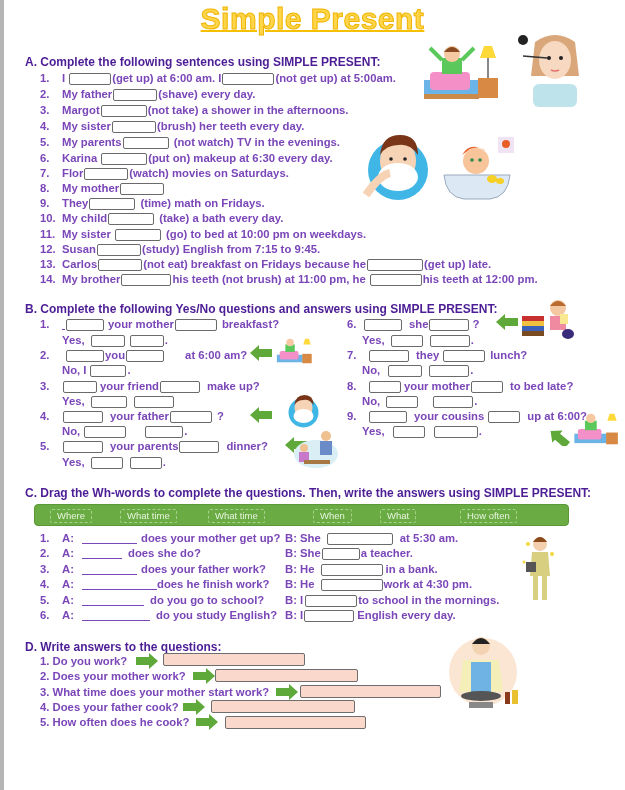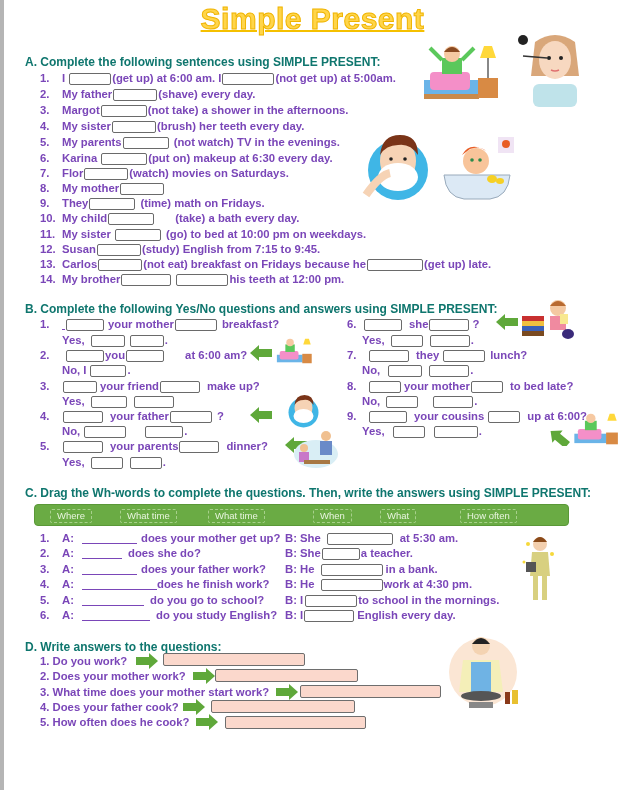--- a/index.html
+++ b/index.html
@@ -8,21 +8,21 @@
   .page-border { position: absolute; left: 0; top: 0; width: 4px; height: 790px; background: #b5b5b5; }
 
   .title {
     position: absolute; left: 0; width: 625px; top: 2px; text-align: center;
     font-size: 30px; font-weight: bold; color: #ffd54a;
     -webkit-text-stroke: 1px #f0b400;
     text-decoration: underline; text-decoration-color: #f5c000; text-decoration-thickness: 2px;
     letter-spacing: 0.5px;
   }
 
-  .sec-head { position: absolute; font-size: 12px; color: #0f766e; white-space: nowrap; }
+  .sec-head { position: absolute; font-size: 12px; color: #4c1d95; white-space: nowrap; }
   .line { position: absolute; font-size: 11.3px; white-space: nowrap; line-height: 13px; display: flex; align-items: center; }
   .num { display: inline-block; }
   .box {
     display: inline-block; height: 12px; border: 1px solid #6a6a6a; border-radius: 2px;
     background: #fff; vertical-align: middle; margin: 0 1px;
   }
   .ul { border-bottom: 1px solid #7a46b8; display: inline-block; height: 11px; vertical-align: bottom; }
 
   .arrow { position: absolute; width: 22px; height: 16px; }
   .pic { position: absolute; }
@@ -100,21 +100,21 @@
 <div class="line" style="left:40px; top:197px;">
   <span class="num" style="width:22px">9.</span>
   <span>They</span>
   <span class="box" style="width:46px"></span>
   <span style="margin-left:4px">(time) math on Fridays.</span>
 </div>
 <div class="line" style="left:40px; top:212px;align-items:center;">
   <span class="num" style="width:22px">10.</span>
   <span>My child</span>
   <span class="box" style="width:46px"></span>
-  <span style="margin-left:20px">(take) a bath every day.</span>
+  <span style="margin-left:4px">(take) a bath every day.</span>
 </div>
 <div class="line" style="left:40px; top:228px;">
   <span class="num" style="width:22px">11.</span>
   <span>My sister</span>
   <span class="box" style="width:46px;margin-left:4px"></span>
   <span style="margin-left:4px">(go) to bed at 10:00 pm on weekdays.</span>
 </div>
 <div class="line" style="left:40px; top:243px;">
   <span class="num" style="width:22px">12.</span>
   <span>Susan</span>
@@ -126,20 +126,21 @@
   <span>Carlos</span>
   <span class="box" style="width:44px"></span>
   <span>(not eat) breakfast on Fridays because he</span>
   <span class="box" style="width:56px"></span>
   <span>(get up) late.</span>
 </div>
 <div class="line" style="left:40px; top:273px;">
   <span class="num" style="width:22px">14.</span>
   <span>My brother</span>
   <span class="box" style="width:50px"></span>
+  <span>his teeth (not brush) at 11:00 pm, he</span>
   <span class="box" style="width:52px;margin-left:4px"></span>
   <span>his teeth at 12:00 pm.</span>
 </div>
 
 <svg class="pic" style="left:420px; top:42px;" width="85" height="60" viewBox="0 0 85 60">
   <rect x="4" y="38" width="55" height="16" fill="#6ab4e8"></rect>
     <rect x="4" y="52" width="55" height="5" fill="#c98a4a"></rect>
   <rect x="10" y="30" width="40" height="18" rx="4" fill="#f48fc8"></rect>
   <rect x="22" y="16" width="20" height="16" fill="#5bc85b"></rect>
   <circle cx="32" cy="12" r="8" fill="#f6c9a2"></circle>

